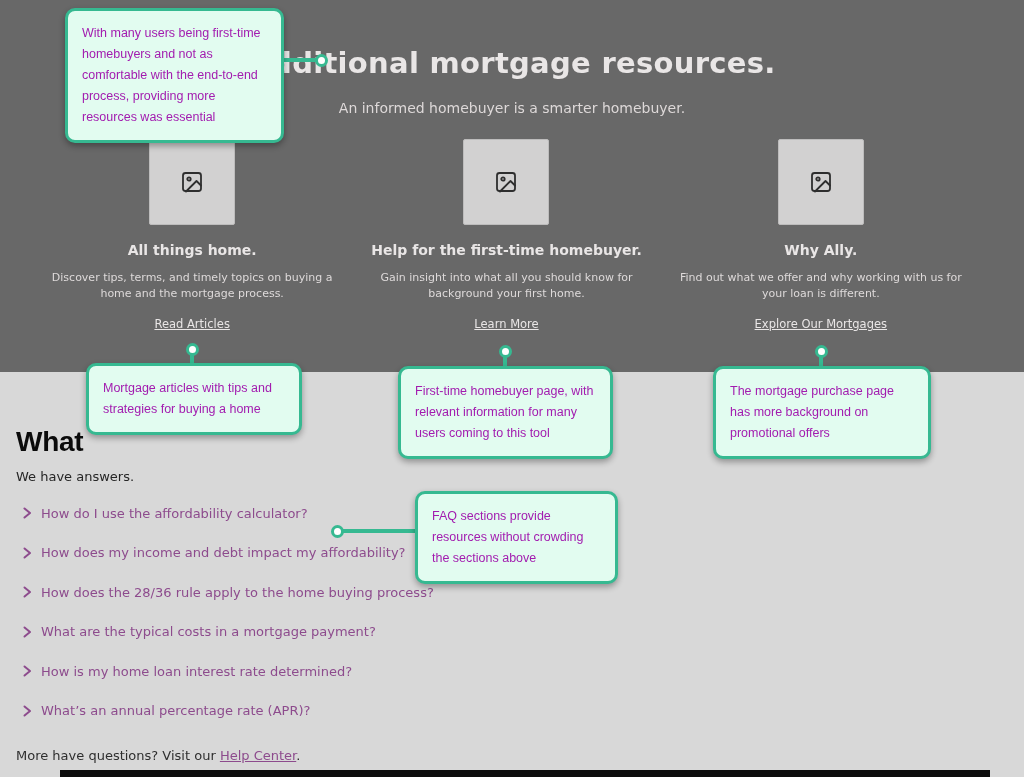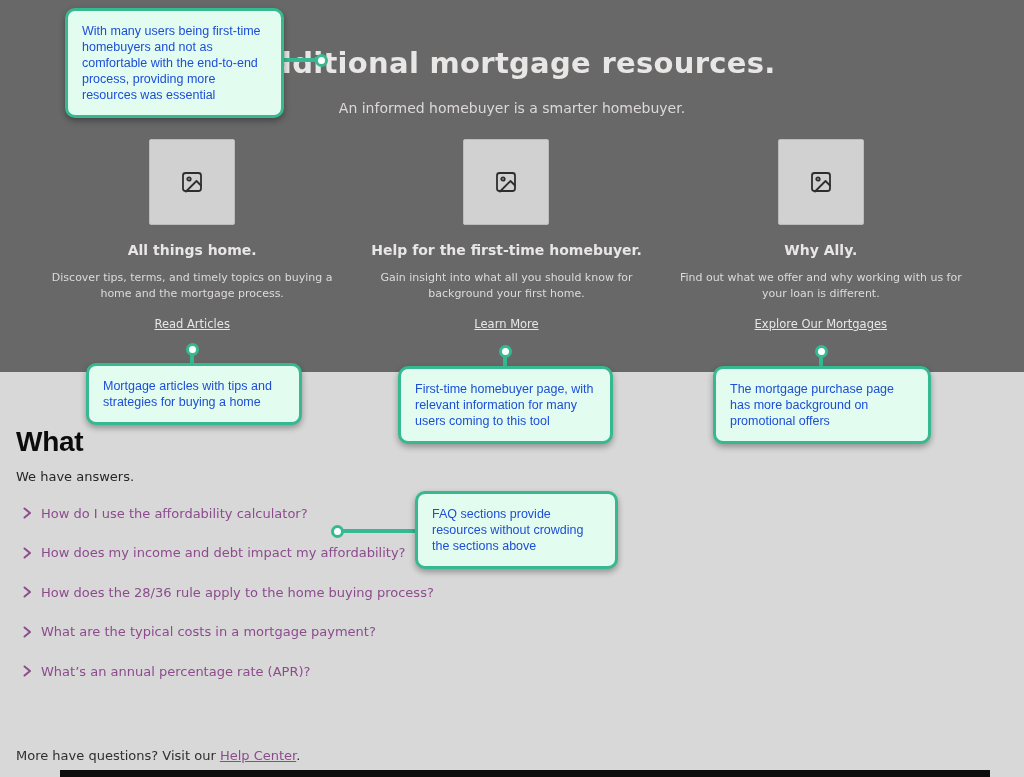--- a/index.html
+++ b/index.html
@@ -39,21 +39,21 @@
     display:inline-block; margin-top:15px; font-size:11.5px; color:#e9e6e6;
     text-decoration:underline; cursor:pointer;
   }
 
   
   .note{
     position:absolute; background:#e2fcf0; border:3px solid #36b991;
     border-radius:10px; padding:12px 14px; z-index:5;
     box-shadow:0 3px 6px rgba(0,0,0,.33);
     font-family:"Liberation Sans", sans-serif; font-size:12.5px;
-    line-height:16px; font-weight:500; color:#1d4ed8; text-align:left;
+    line-height:21px; font-weight:500; color:#a21caf; text-align:left;
   }
   .note0{ left:65px;  top:8px;   width:219px; }
   .note1{ left:86px;  top:363px; width:216px; }
   .note2{ left:398px; top:366px; width:215px; }
   .note3{ left:713px; top:366px; width:218px; }
   .note4{ left:415px; top:491px; width:203px; }
 
   .cline{ position:absolute; background:#36b991; z-index:4; }
   .line0{ left:282px; top:58px;  width:36px; height:3.5px; }
   .line1{ left:190px; top:352px; width:3.5px; height:14px; }
@@ -218,20 +218,28 @@
           </svg>
         </span>
       <span class="faq-q">What are the typical costs in a mortgage payment?</span>
     </li>
     <li class="faq-item">
       <span class="chev">
           <svg width="10" height="12" viewBox="0 0 10 12" fill="none" stroke="#8d4b8d" stroke-width="2" stroke-linecap="round" stroke-linejoin="round">
             <path d="M2.5 1.5L8 6L2.5 10.5"></path>
           </svg>
         </span>
+      <span class="faq-q">How is my home loan interest rate determined?</span>
+    </li>
+    <li class="faq-item">
+      <span class="chev">
+          <svg width="10" height="12" viewBox="0 0 10 12" fill="none" stroke="#8d4b8d" stroke-width="2" stroke-linecap="round" stroke-linejoin="round">
+            <path d="M2.5 1.5L8 6L2.5 10.5"></path>
+          </svg>
+        </span>
       <span class="faq-q">What’s an annual percentage rate (APR)?</span>
     </li>
   </ul>
 
   <p class="faq-footer"><span>More have questions? Visit our </span><a>Help Center</a><span>.</span></p>
 
   <div class="bottom-bar"></div>
 
 </div>
 

